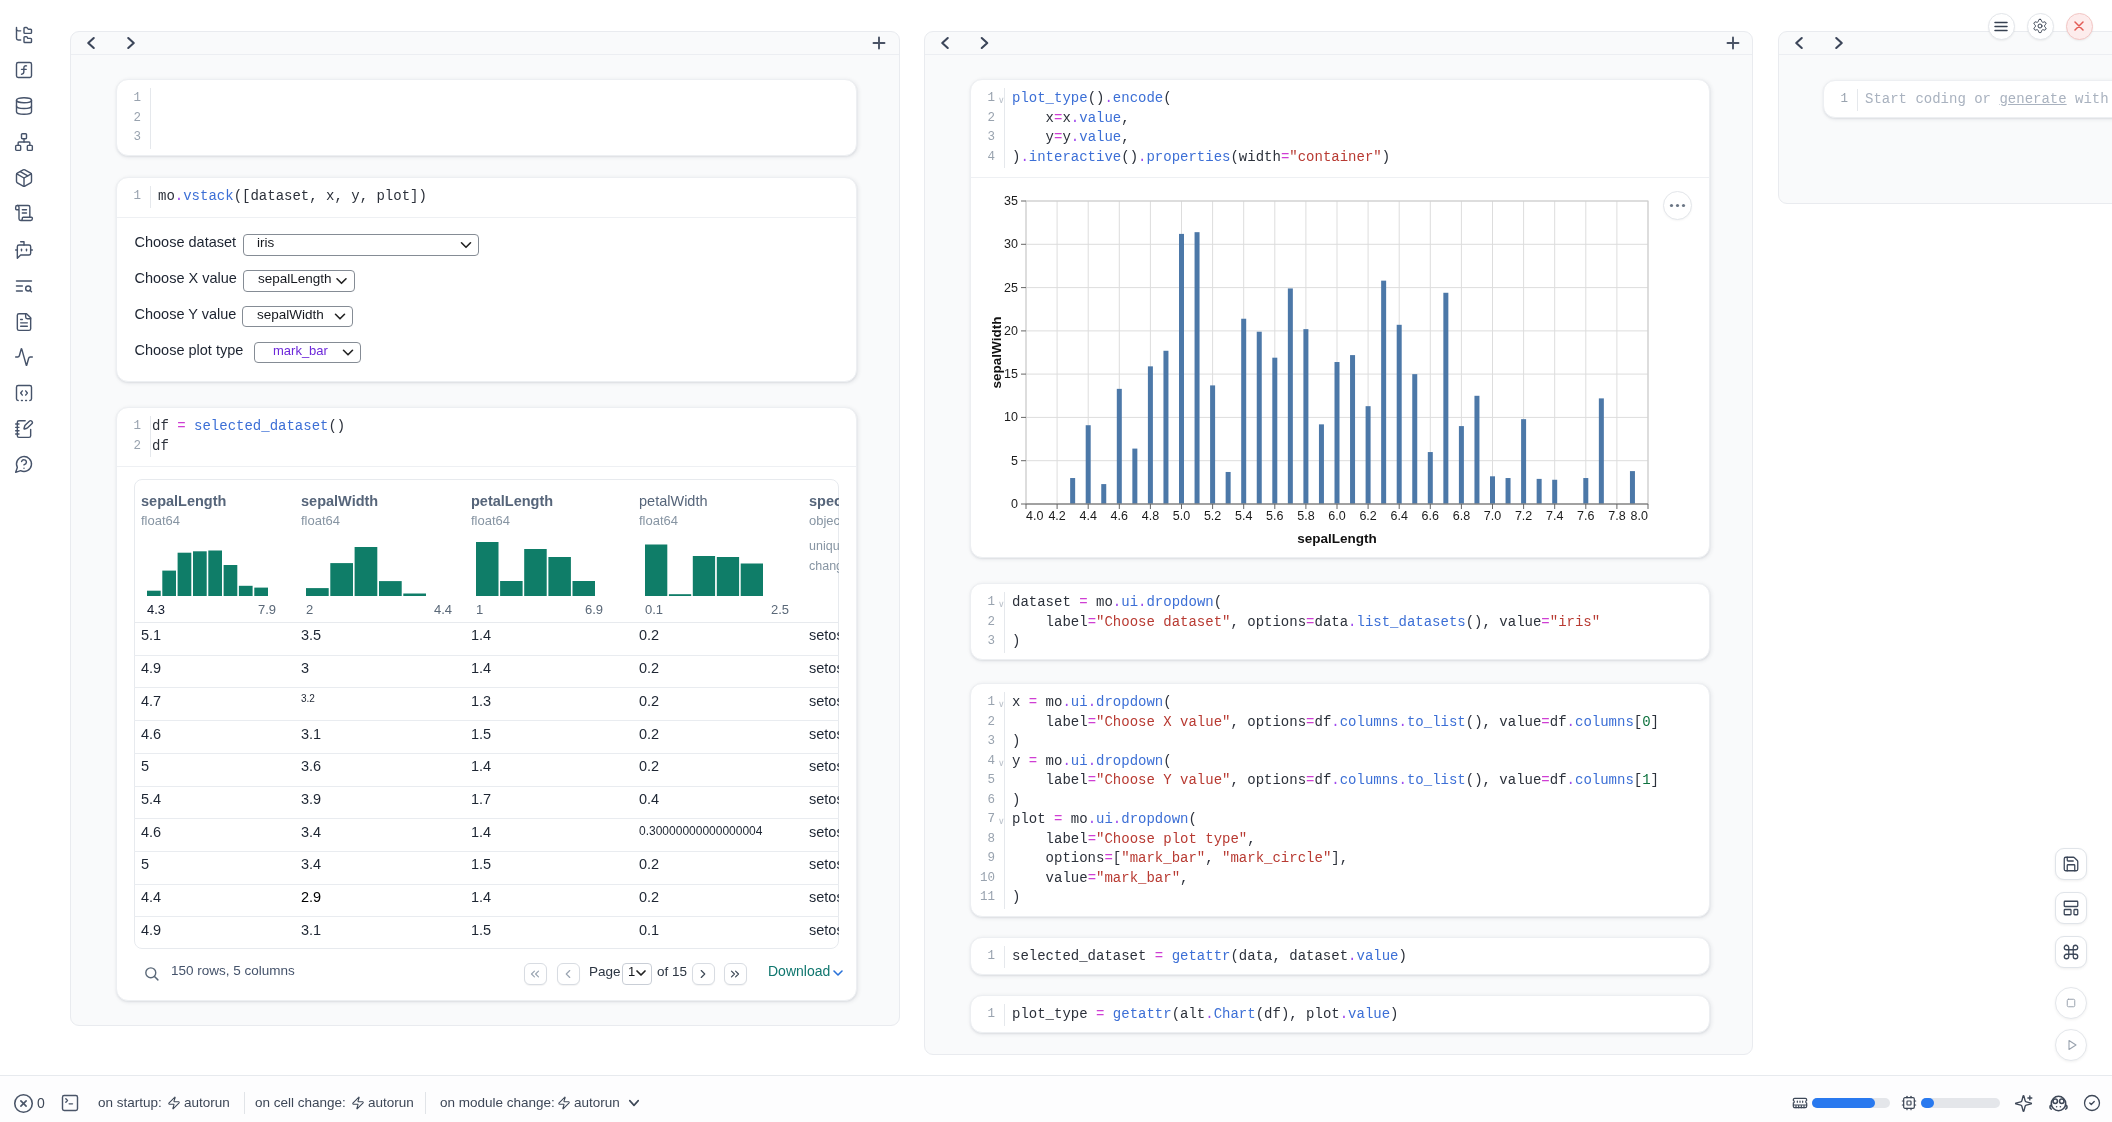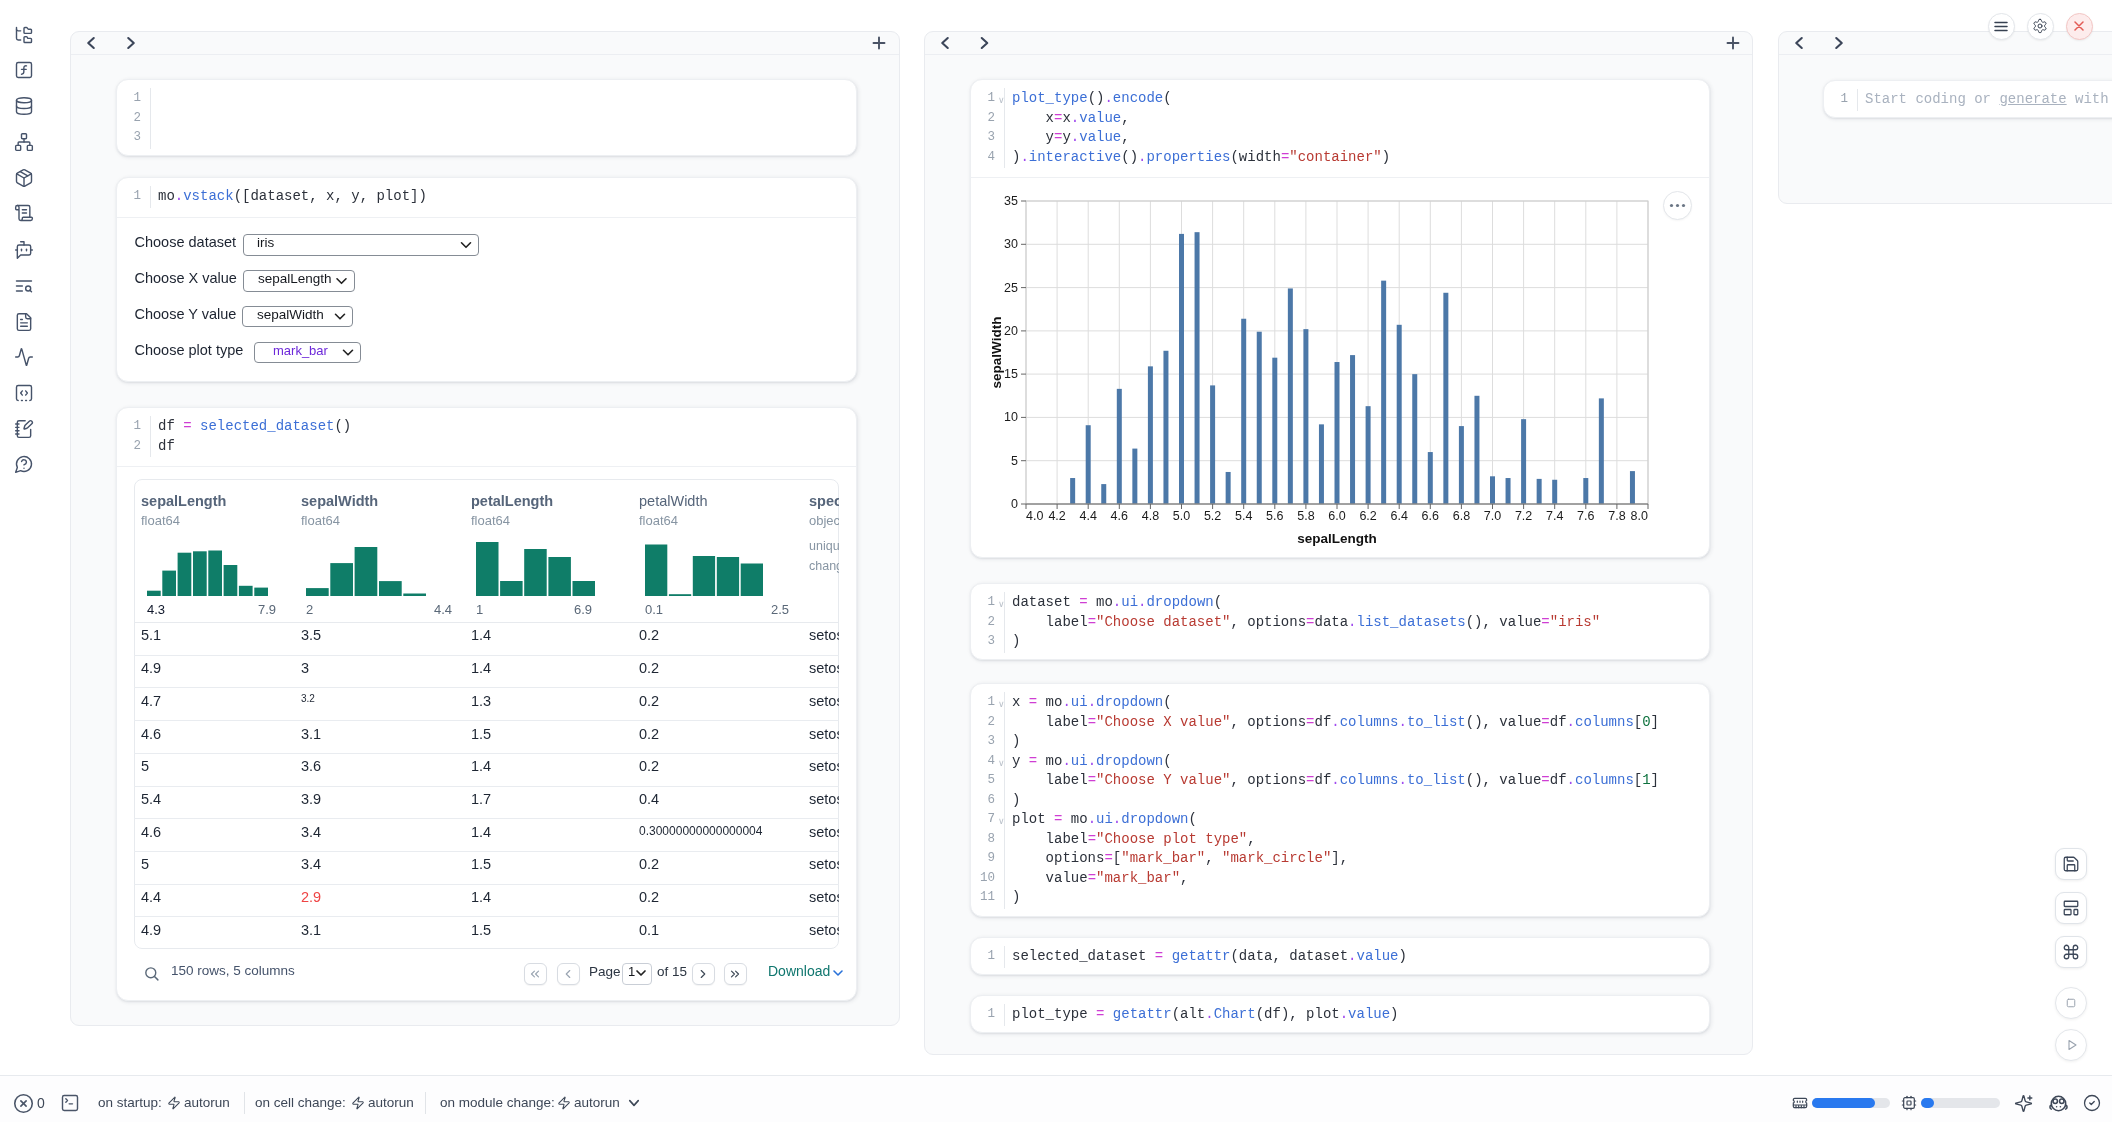--- a/index.html
+++ b/index.html
@@ -150,21 +150,21 @@
   </div>
 <div class="cell" style="left:1823px;top:80px;width:520px;height:37.5px;overflow:hidden">
     <div class="gut" style="left:0;top:9px;width:24px">1</div>
     <div class="gsep" style="left:33px;top:8px;height:21.5px"></div>
     <div class="code" style="left:41px;top:9px"><span style="color:#a9b2bf">Start coding or <span style="text-decoration:underline">generate</span> with AI</span></div>
   </div>
 <div class="cell" style="left:116px;top:407px;width:741px;height:594.0px;overflow:hidden">
     <div class="gut" style="left:0;top:9px;width:24px">1
 2</div>
     <div class="gsep" style="left:33px;top:8px;height:41.0px"></div>
-    <div class="code" style="left:41px;top:9px">df <span class="e">=</span> <span class="f">selected_dataset</span>()
+    <div class="code" style="left:35px;top:9px">df <span class="e">=</span> <span class="f">selected_dataset</span>()
 df</div>
     <div class="divl" style="left:0;right:0;top:58.4px"></div>
     <div class="abs" style="left:17px;top:71px;width:705px;height:470px;border:1px solid #e7eaee;border-radius:8px;background:#fff;overflow:hidden"></div>
     <div class="abs" style="left:17px;top:71px;width:705px;height:470px;overflow:hidden;border-radius:8px">
       <div class="t" style="left:7px;top:14px;font-size:14.5px;font-weight:bold;color:#56657a">sepalLength</div>
       <div class="t" style="left:7px;top:34px;font-size:13px;color:#8795a3">float64</div>
       <div class="t" style="left:167px;top:14px;font-size:14.5px;font-weight:bold;color:#56657a">sepalWidth</div>
       <div class="t" style="left:167px;top:34px;font-size:13px;color:#8795a3">float64</div>
       <div class="t" style="left:337px;top:14px;font-size:14.5px;font-weight:bold;color:#56657a">petalLength</div>
       <div class="t" style="left:337px;top:34px;font-size:13px;color:#8795a3">float64</div>
@@ -203,21 +203,21 @@
         <rect x="23.9" y="53.2" width="22.3" height="1.8" fill="#0f7d68"></rect>
         <rect x="47.8" y="15.0" width="22.3" height="40.0" fill="#0f7d68"></rect>
         <rect x="71.8" y="16.0" width="22.3" height="39.0" fill="#0f7d68"></rect>
         <rect x="95.7" y="22.5" width="22.3" height="32.5" fill="#0f7d68"></rect>
       </svg>
       <div class="t" style="left:13px;top:123px;font-size:13px;color:#0f172a">4.3</div>
       <div class="t" style="left:102px;top:123px;width:40px;text-align:right;font-size:13px;color:#5a6878">7.9</div>
       <div class="t" style="left:172px;top:123px;font-size:13px;color:#5a6878">2</div>
       <div class="t" style="left:278px;top:123px;width:40px;text-align:right;font-size:13px;color:#5a6878">4.4</div>
       <div class="t" style="left:342px;top:123px;font-size:13px;color:#5a6878">1</div>
-      <div class="t" style="left:440px;top:123px;width:40px;text-align:left;font-size:13px;color:#5a6878">6.9</div>
+      <div class="t" style="left:440px;top:123px;width:40px;text-align:center;font-size:13px;color:#5a6878">6.9</div>
       <div class="t" style="left:511px;top:123px;font-size:13px;color:#5a6878">0.1</div>
       <div class="t" style="left:615px;top:123px;width:40px;text-align:right;font-size:13px;color:#5a6878">2.5</div>
       <div class="divl" style="left:0;right:0;top:143px;background:#e7eaee"></div>
       <div class="t" style="left:7px;top:148.3px;font-size:14.5px;color:#1e2633">5.1</div>
       <div class="t" style="left:167px;top:148.3px;font-size:14.5px;color:#1e2633">3.5</div>
       <div class="t" style="left:337px;top:148.3px;font-size:14.5px;color:#1e2633">1.4</div>
       <div class="t" style="left:505px;top:148.3px;font-size:14.5px;color:#1e2633">0.2</div>
       <div class="t" style="left:675px;top:148.3px;font-size:14.5px;color:#1e2633">setos</div>
       <div class="divl" style="left:0;right:0;top:175.7px;background:#e9ecf0"></div>
       <div class="t" style="left:7px;top:181.0px;font-size:14.5px;color:#1e2633">4.9</div>
@@ -256,21 +256,21 @@
       <div class="t" style="left:505px;top:344.6px;font-size:12px;color:#1e2633">0.30000000000000004</div>
       <div class="t" style="left:675px;top:344.6px;font-size:14.5px;color:#1e2633">setos</div>
       <div class="divl" style="left:0;right:0;top:371.9px;background:#e9ecf0"></div>
       <div class="t" style="left:7px;top:377.3px;font-size:14.5px;color:#1e2633">5</div>
       <div class="t" style="left:167px;top:377.3px;font-size:14.5px;color:#1e2633">3.4</div>
       <div class="t" style="left:337px;top:377.3px;font-size:14.5px;color:#1e2633">1.5</div>
       <div class="t" style="left:505px;top:377.3px;font-size:14.5px;color:#1e2633">0.2</div>
       <div class="t" style="left:675px;top:377.3px;font-size:14.5px;color:#1e2633">setos</div>
       <div class="divl" style="left:0;right:0;top:404.6px;background:#e9ecf0"></div>
       <div class="t" style="left:7px;top:410.0px;font-size:14.5px;color:#1e2633">4.4</div>
-      <div class="t" style="left:167px;top:410.0px;font-size:14.5px;color:#ef4444">2.9</div>
+      <div class="t" style="left:167px;top:410.0px;font-size:14.5px;color:#000000">2.9</div>
       <div class="t" style="left:337px;top:410.0px;font-size:14.5px;color:#1e2633">1.4</div>
       <div class="t" style="left:505px;top:410.0px;font-size:14.5px;color:#1e2633">0.2</div>
       <div class="t" style="left:675px;top:410.0px;font-size:14.5px;color:#1e2633">setos</div>
       <div class="divl" style="left:0;right:0;top:437.3px;background:#e9ecf0"></div>
       <div class="t" style="left:7px;top:442.7px;font-size:14.5px;color:#1e2633">4.9</div>
       <div class="t" style="left:167px;top:442.7px;font-size:14.5px;color:#1e2633">3.1</div>
       <div class="t" style="left:337px;top:442.7px;font-size:14.5px;color:#1e2633">1.5</div>
       <div class="t" style="left:505px;top:442.7px;font-size:14.5px;color:#1e2633">0.1</div>
       <div class="t" style="left:675px;top:442.7px;font-size:14.5px;color:#1e2633">setos</div>
     </div>

